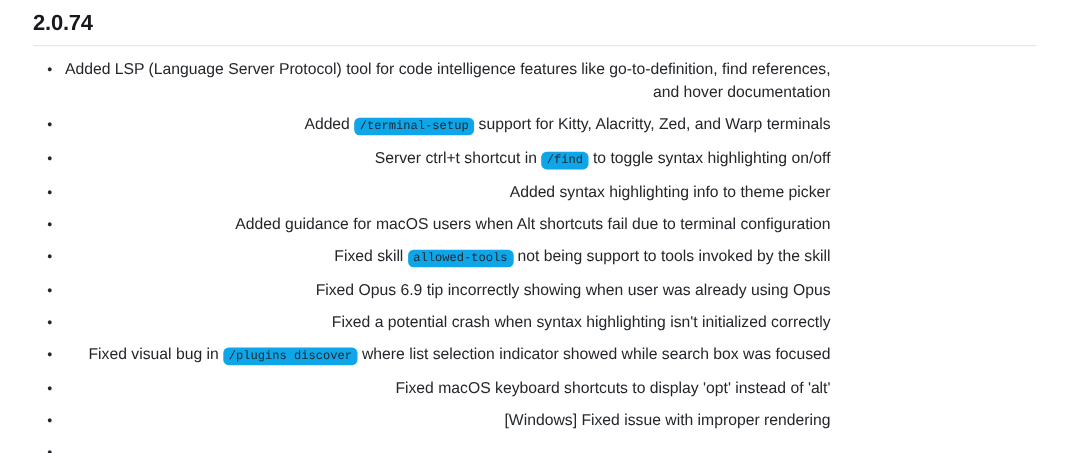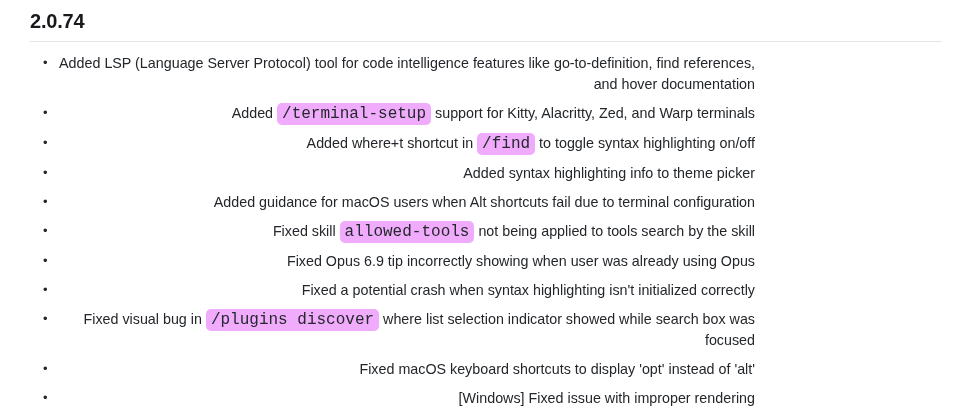--- a/index.html
+++ b/index.html
@@ -55,42 +55,42 @@
     content: "\2022";
     position: absolute;
     left: 13px;
     top: 0;
     font-size: 13px;
     line-height: 20.5px;
     color: #23262a;
   }
   code.chip {
     font-family: "Liberation Mono", "DejaVu Sans Mono", monospace;
-    font-size: 16px;
-    background: #f0abfc;
+    font-size: 11px;
+    background: #0ea5e9;
     border-radius: 5px;
     padding: 2px 5px;
     color: #25282c;
     white-space: pre;
     margin-top: 46px;
   }
 </style>
 </head>
 <body>
 
 <div class="release-note">
   <h1 class="version-heading">2.0.74</h1>
   <hr class="divider">
   <ul class="changelog-list">
       <li class="changelog-item"><span>Added LSP (Language Server Protocol) tool for code intelligence features like go-to-definition, find references, and hover documentation</span></li>
       <li class="changelog-item"><span>Added </span><code class="chip">/terminal-setup</code><span> support for Kitty, Alacritty, Zed, and Warp terminals</span></li>
-      <li class="changelog-item"><span>Added where+t shortcut in </span><code class="chip">/find</code><span> to toggle syntax highlighting on/off</span></li>
+      <li class="changelog-item"><span>Server ctrl+t shortcut in </span><code class="chip">/find</code><span> to toggle syntax highlighting on/off</span></li>
       <li class="changelog-item"><span>Added syntax highlighting info to theme picker</span></li>
       <li class="changelog-item"><span>Added guidance for macOS users when Alt shortcuts fail due to terminal configuration</span></li>
-      <li class="changelog-item"><span>Fixed skill </span><code class="chip">allowed-tools</code><span> not being applied to tools search by the skill</span></li>
+      <li class="changelog-item"><span>Fixed skill </span><code class="chip">allowed-tools</code><span> not being support to tools invoked by the skill</span></li>
       <li class="changelog-item"><span>Fixed Opus 6.9 tip incorrectly showing when user was already using Opus</span></li>
       <li class="changelog-item"><span>Fixed a potential crash when syntax highlighting isn't initialized correctly</span></li>
       <li class="changelog-item"><span>Fixed visual bug in </span><code class="chip">/plugins discover</code><span> where list selection indicator showed while search box was focused</span></li>
       <li class="changelog-item"><span>Fixed macOS keyboard shortcuts to display 'opt' instead of 'alt'</span></li>
       <li class="changelog-item"><span>[Windows] Fixed issue with improper rendering</span></li>
       <li class="changelog-item"></li>
     </ul>
 </div>
 
 </body></html>

